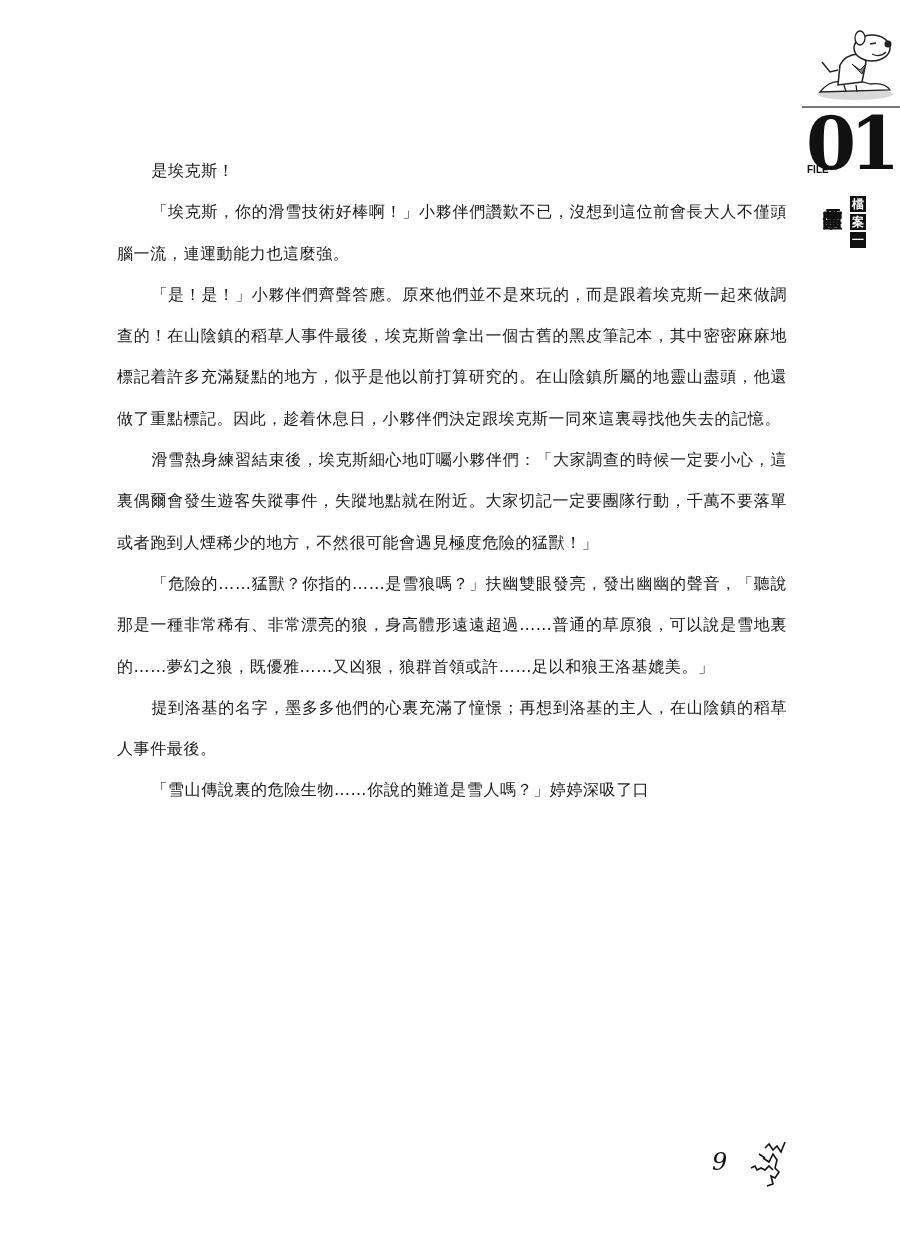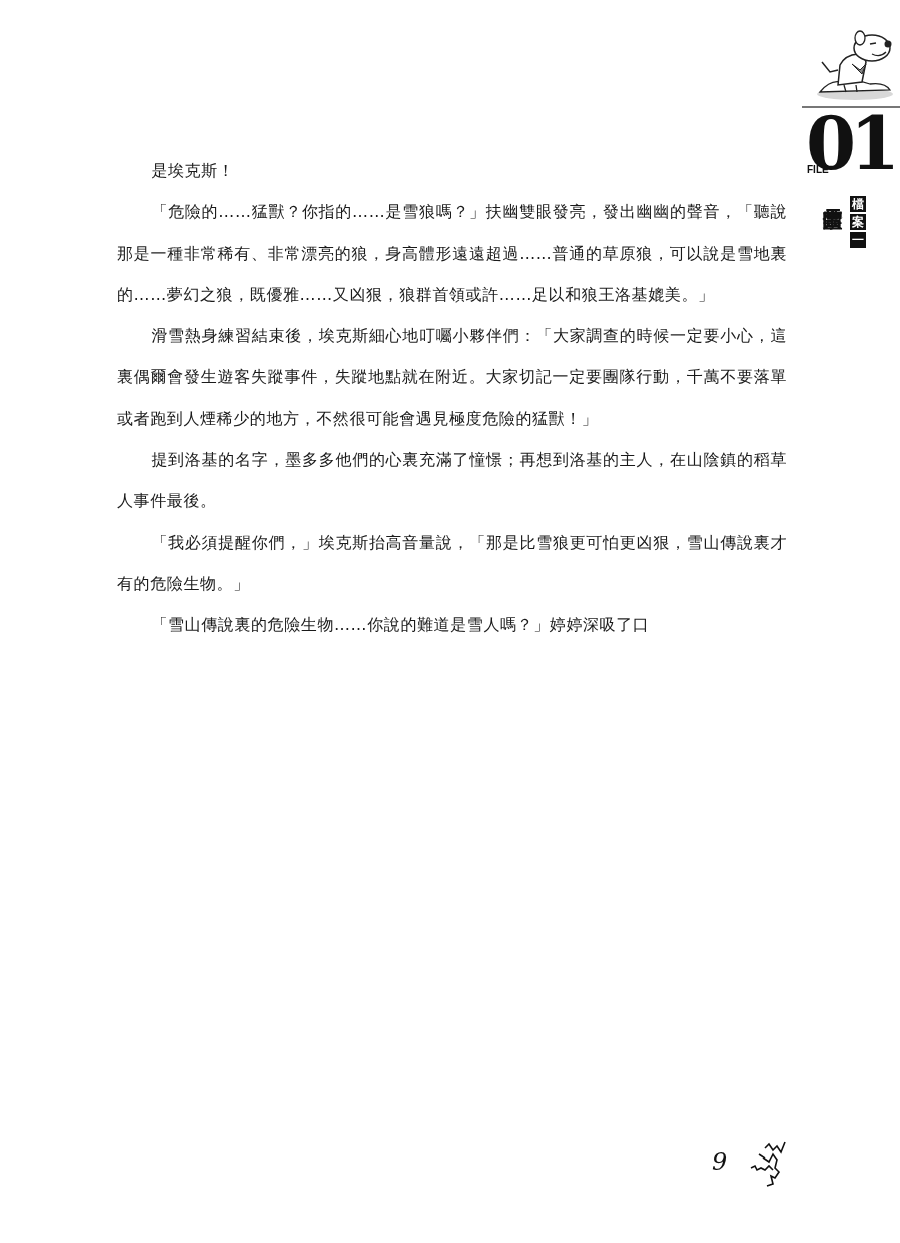--- a/index.html
+++ b/index.html
@@ -44,24 +44,25 @@
   <div class="vtitle">雪山禁區</div>
   <div class="vfile">
     <span>檔</span>
     <span>案</span>
     <span>一</span>
   </div>
 </div>
 
 <div class="page-body">
   <p class="para first">是埃克斯！</p>
+  <p class="para indent">「埃克斯，你的滑雪技術好棒啊！」小夥伴們讚歎不已，沒想到這位前會長大人不僅頭腦一流，連運動能力也這麼強。</p>
+  <p class="para indent">「是！是！」小夥伴們齊聲答應。原來他們並不是來玩的，而是跟着埃克斯一起來做調查的！在山陰鎮的稻草人事件最後，埃克斯曾拿出一個古舊的黑皮筆記本，其中密密麻麻地標記着許多充滿疑點的地方，似乎是他以前打算研究的。在山陰鎮所屬的地靈山盡頭，他還做了重點標記。因此，趁着休息日，小夥伴們決定跟埃克斯一同來這裏尋找他失去的記憶。</p>
+  <p class="para indent">滑雪熱身練習結束後，埃克斯細心地叮囑小夥伴們：「大家調查的時候一定要小心，這裏偶爾會發生遊客失蹤事件，失蹤地點就在附近。大家切記一定要團隊行動，千萬不要落單或者跑到人煙稀少的地方，不然很可能會遇見極度危險的猛獸！」</p>
   <p class="para indent">「危險的……猛獸？你指的……是雪狼嗎？」扶幽雙眼發亮，發出幽幽的聲音，「聽說那是一種非常稀有、非常漂亮的狼，身高體形遠遠超過……普通的草原狼，可以說是雪地裏的……夢幻之狼，既優雅……又凶狠，狼群首領或許……足以和狼王洛基媲美。」</p>
-  <p class="para indent">滑雪熱身練習結束後，埃克斯細心地叮囑小夥伴們：「大家調查的時候一定要小心，這裏偶爾會發生遊客失蹤事件，失蹤地點就在附近。大家切記一定要團隊行動，千萬不要落單或者跑到人煙稀少的地方，不然很可能會遇見極度危險的猛獸！」</p>
   <p class="para indent">提到洛基的名字，墨多多他們的心裏充滿了憧憬；再想到洛基的主人，在山陰鎮的稻草人事件最後。</p>
-  <p class="para indent">「我必須提醒你們，」埃克斯抬高音量說，「那是比雪狼更可怕更凶狠，雪山傳說裏才有的危險生物。」</p>
   <p class="para indent">「雪山傳說裏的危險生物……你說的難道是雪人嗎？」婷婷深吸了口</p>
 </div>
 
 <div class="footer">
   <div class="page-number">9</div>
   <svg class="crack" width="50" height="48" viewBox="0 0 50 48">
     <path d="M20 8 L24 4 L28 10 L32 6 L36 12 L40 2 M18 18 L24 22 L28 14 L32 20 L30 28 L34 32 L30 38 L26 36 L28 44 L22 46 M6 28 L10 26 L12 30 L16 28 L20 30 L24 26 L28 30 M14 14 L20 18" fill="none" stroke="#111" stroke-width="1.6"></path>
   </svg>
 </div>
 

